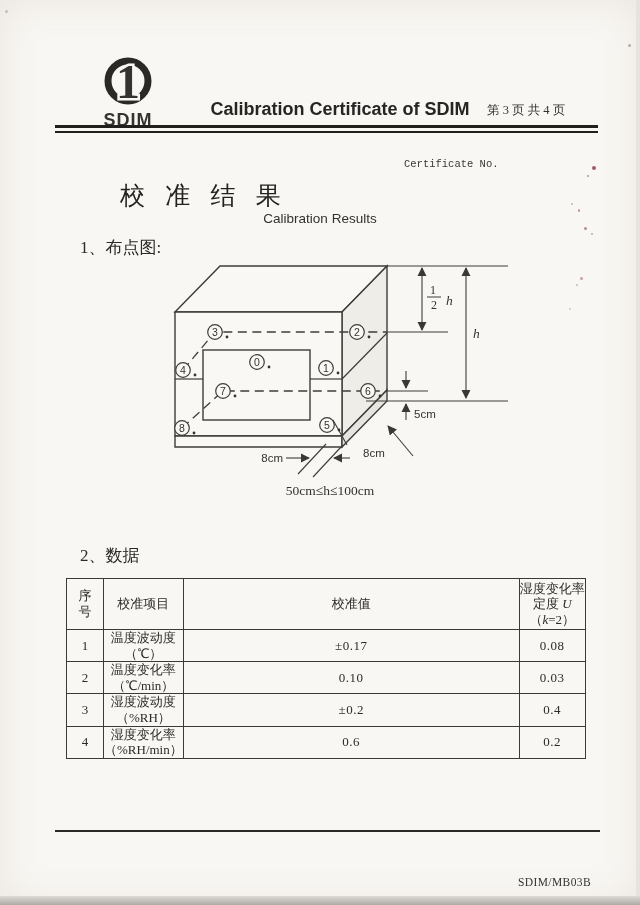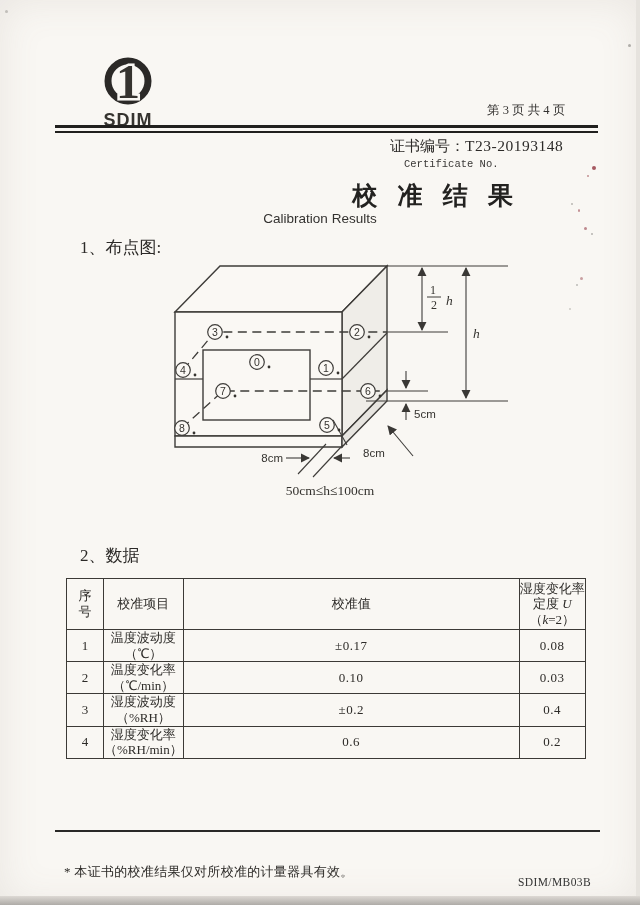--- a/index.html
+++ b/index.html
@@ -18,22 +18,22 @@
     font-family:"Liberation Sans",sans-serif;font-size:18px;font-weight:bold;color:#262524;}
   .page-label{left:487px;top:102px;font-size:12.5px;color:#343230;}
   .rule-double{left:55px;top:125px;width:543px;height:3px;
     border-top:3px solid #21201e;border-bottom:2px solid #21201e;}
   
   .cert-line{left:390px;top:137px;font-size:15px;color:#2c2a28;}
   .cert-no{font-size:15.5px;letter-spacing:.5px;}
   .cert-en{left:404px;top:158px;font-family:Liberation Mono, monospace;
     font-size:10.5px;color:#3a3836;}
   
-  .main-title{left:120px;top:179px;width:400px;text-align:right;
-    font-size:25px;font-weight:bold;letter-spacing:7px;color:#232220;}
+  .main-title{left:120px;top:179px;width:400px;text-align:left;
+    font-size:25px;font-weight:normal;letter-spacing:7px;color:#232220;}
   .main-sub{left:120px;top:211px;width:400px;text-align:center;
     font-family:"Liberation Sans",sans-serif;font-size:13.5px;color:#33312f;}
   .sec-heading{font-size:17px;color:#2c2a28;}
   .s1{left:80px;top:236px;}
   .s2{left:80px;top:544px;}
   .diagram{left:150px;top:246px;width:480px;height:272px;}
   svg text{fill:#35332f;}
   
   .data-table{left:66px;top:578px;border-collapse:collapse;table-layout:fixed;}
   .data-table td{border:1.4px solid #3c3a36;text-align:center;vertical-align:middle;
@@ -59,26 +59,24 @@
 <body>
 
 <div class="page">
 
   <svg class="abs logo" viewBox="0 0 88 78">
     <circle cx="44" cy="27" r="20" fill="none" stroke="#2b2927" stroke-width="7"></circle>
     <text x="44" y="44" text-anchor="middle" font-family="Liberation Serif, serif" font-weight="bold" font-size="48" fill="#2b2927" stroke="#f9f7f3" stroke-width="5" paint-order="stroke">1</text>
     <text x="44" y="72" text-anchor="middle" font-family="Liberation Sans, sans-serif" font-weight="bold" font-size="18" letter-spacing="1" fill="#262524">SDIM</text>
   </svg>
 
+  <div class="abs title-en">Calibration Certificate of SDIM</div>
   <div class="abs page-label">第 3 页 共 4 页</div>
   <div class="abs rule-double"></div>
 
-  <div class="abs cert-line">
-    <span>证书编号：</span><span class="cert-no">T23-20193148</span>
-  </div>
   <div class="abs cert-en">Certificate No.</div>
 
   <div class="abs main-title">校 准 结 果</div>
   <div class="abs main-sub">Calibration Results</div>
 
   <div class="abs sec-heading s1">1、布点图:</div>
 
   <svg class="abs diagram" viewBox="0 0 480 272">
     <defs>
       <marker id="ah" viewBox="0 0 10 10" refX="9" refY="5" markerWidth="8.5" markerHeight="8.5" orient="auto-start-reverse">
@@ -215,21 +213,20 @@
         <div>湿度变化率</div>
         <div>（%RH/min）</div>
       </td>
       <td class="val">0.6</td>
       <td class="val">0.2</td>
     </tr>
   </tbody>
     </table>
 
   <div class="abs rule-footer"></div>
-  <div class="abs note n2">* 本证书的校准结果仅对所校准的计量器具有效。</div>
   <div class="abs form-no">SDIM/MB03B</div>
 
   <div class="abs right-shade"></div>
   <div class="abs bottom-strip"></div>
   <div>
     <div class="speck" style="left:592px;top:166px;width:4px;height:4px;background:#8a2430;opacity:.75;"></div>
     <div class="speck" style="left:587px;top:175px;width:2px;height:2px;background:#9c4a52;opacity:.6;"></div>
     <div class="speck" style="left:571px;top:203px;width:2px;height:2px;background:#8d8a86;opacity:.6;"></div>
     <div class="speck" style="left:578px;top:209px;width:2px;height:3px;background:#8a2430;opacity:.5;"></div>
     <div class="speck" style="left:584px;top:227px;width:3px;height:3px;background:#96404a;opacity:.6;"></div>

